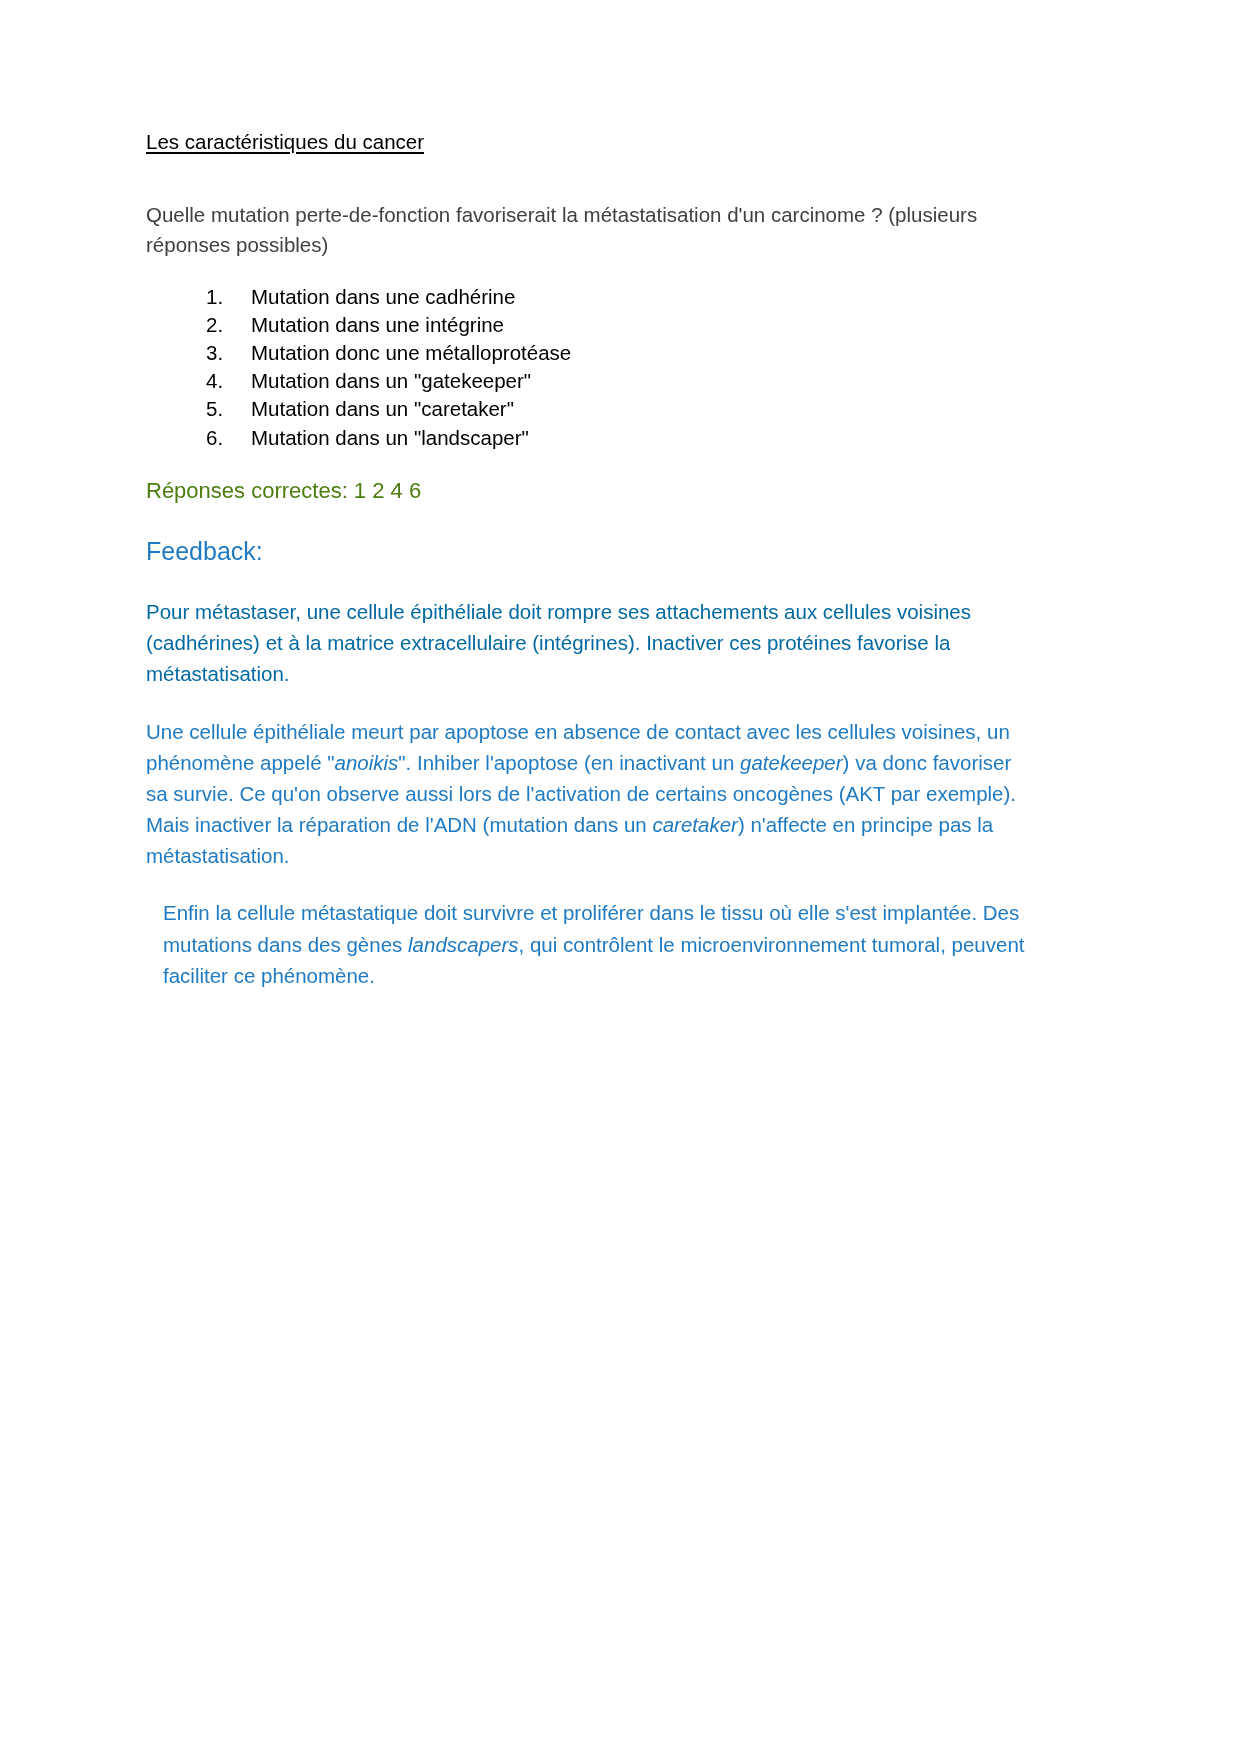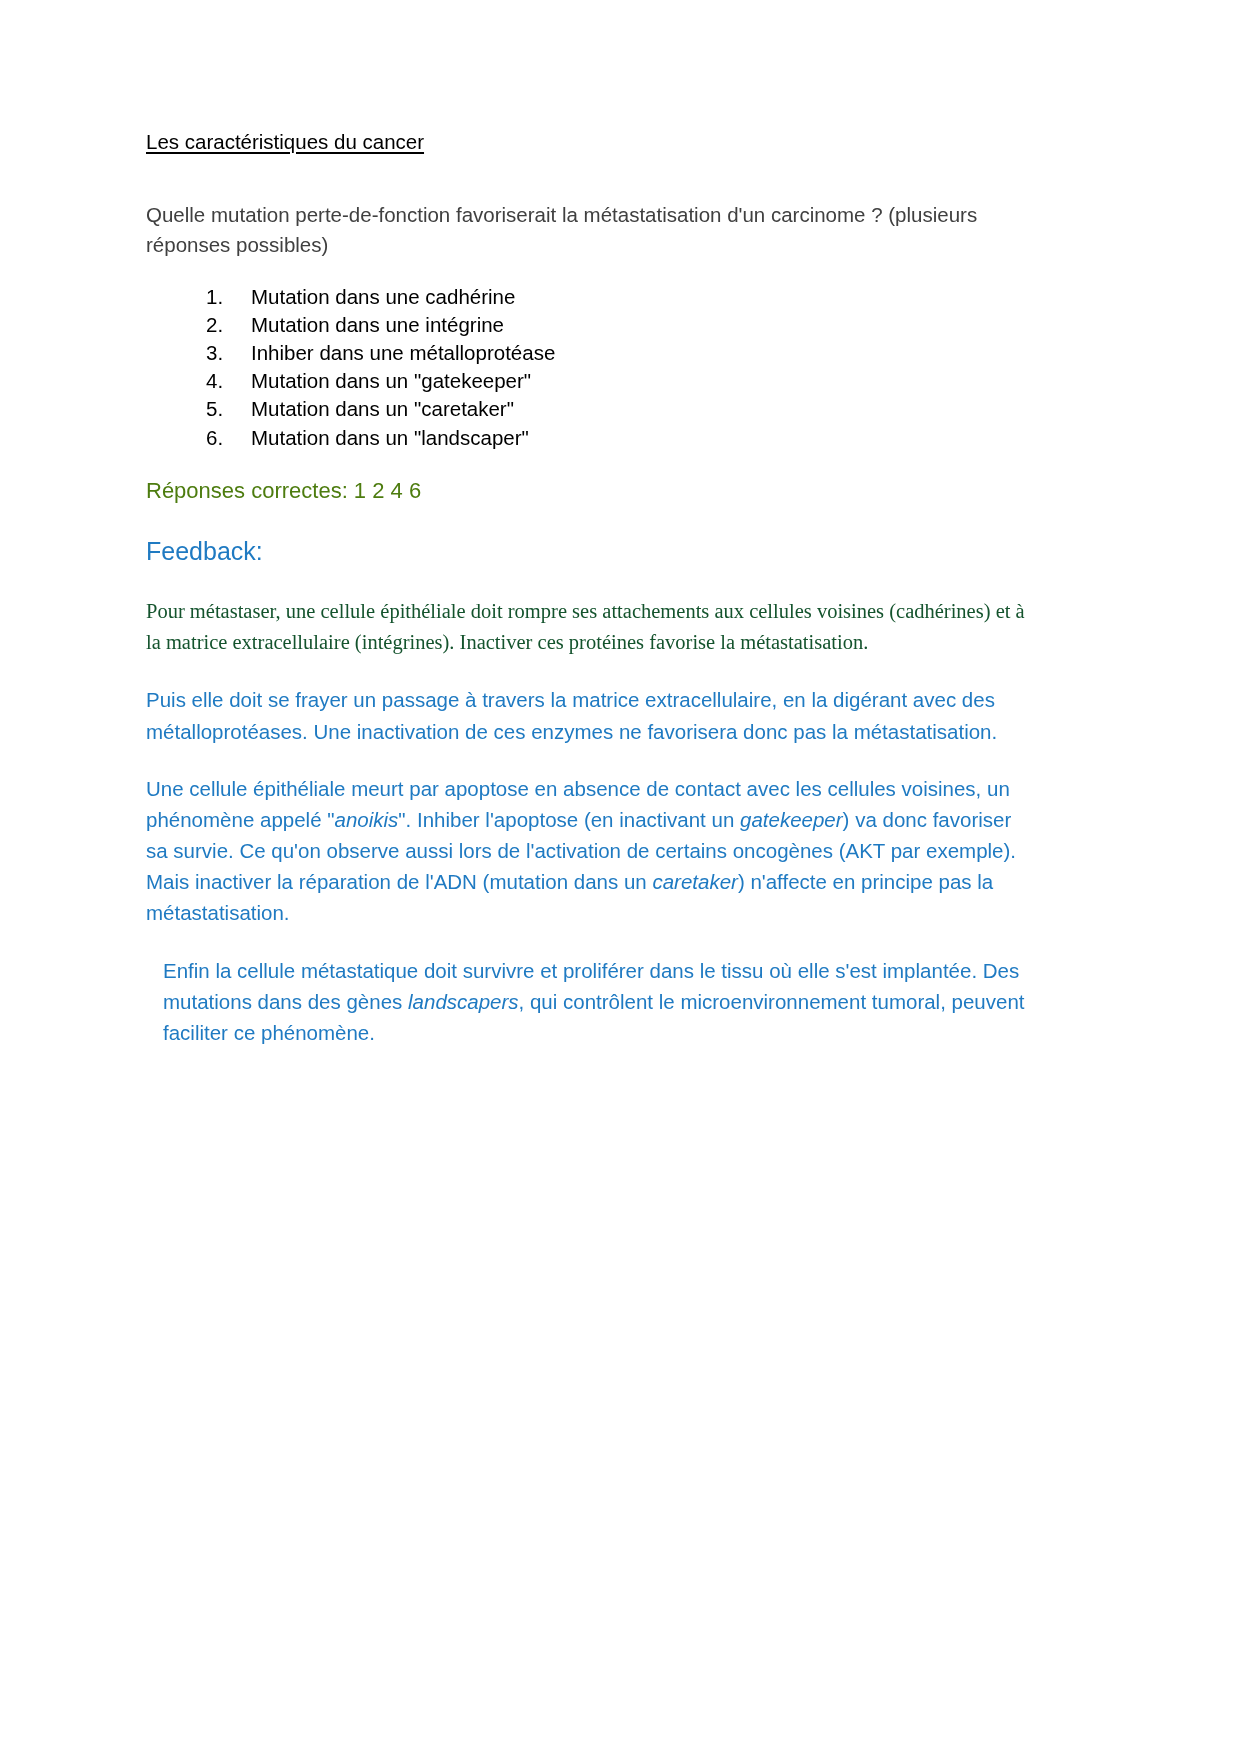--- a/index.html
+++ b/index.html
@@ -106,31 +106,30 @@
 
     <div class="title-wrap">
       <span class="doc-title">Les caractéristiques du cancer</span>
     </div>
 
     <p class="question">Quelle mutation perte-de-fonction favoriserait la métastatisation d'un carcinome ? (plusieurs réponses possibles)</p>
 
     <ol class="answers">
       <li><span>Mutation dans une cadhérine</span></li>
       <li><span>Mutation dans une intégrine</span></li>
-      <li><span>Inhiber dans une métalloprotéase</span></li>
+      <li><span>Mutation donc une métalloprotéase</span></li>
       <li><span>Mutation dans un "gatekeeper"</span></li>
       <li><span>Mutation dans un "caretaker"</span></li>
       <li><span>Mutation dans un "landscaper"</span></li>
     </ol>
 
     <p class="correct">Réponses correctes: 1 2 4 6</p>
 
     <p class="fb-label" style="color: rgb(31, 122, 194);">Feedback:</p>
 
-    <p class="fb-para" style="color: #14532d; font-family: Liberation Serif, serif;"><span>Pour métastaser, une cellule épithéliale doit rompre ses attachements aux cellules voisines (cadhérines) et à la matrice extracellulaire (intégrines). Inactiver ces protéines favorise la métastatisation.</span></p>
-    <p class="fb-para" style="color: rgb(31, 122, 194);"><span>Puis elle doit se frayer un passage à travers la matrice extracellulaire, en la digérant avec des métalloprotéases. Une inactivation de ces enzymes ne favorisera donc pas la métastatisation.</span></p>
+    <p class="fb-para" style="color: #0369a1;"><span>Pour métastaser, une cellule épithéliale doit rompre ses attachements aux cellules voisines (cadhérines) et à la matrice extracellulaire (intégrines). Inactiver ces protéines favorise la métastatisation.</span></p>
     <p class="fb-para" style="color: rgb(31, 122, 194);"><span>Une cellule épithéliale meurt par apoptose en absence de contact avec les cellules voisines, un phénomène appelé "</span><i>anoikis</i><span>". Inhiber l'apoptose (en inactivant un </span><i>gatekeeper</i><span>) va donc favoriser sa survie. Ce qu'on observe aussi lors de l'activation de certains oncogènes (AKT par exemple). Mais inactiver la réparation de l'ADN (mutation dans un </span><i>caretaker</i><span>) n'affecte en principe pas la métastatisation.</span></p>
     <p class="fb-para" style="color: rgb(31, 122, 194);"><span>Enfin la cellule métastatique doit survivre et proliférer dans le tissu où elle s'est implantée. Des mutations dans des gènes </span><i>landscapers</i><span>, qui contrôlent le microenvironnement tumoral, peuvent faciliter ce phénomène.</span></p>
 
   </div>
 
   <div class="page-number">2</div>
 </div>
 
 </body></html>

